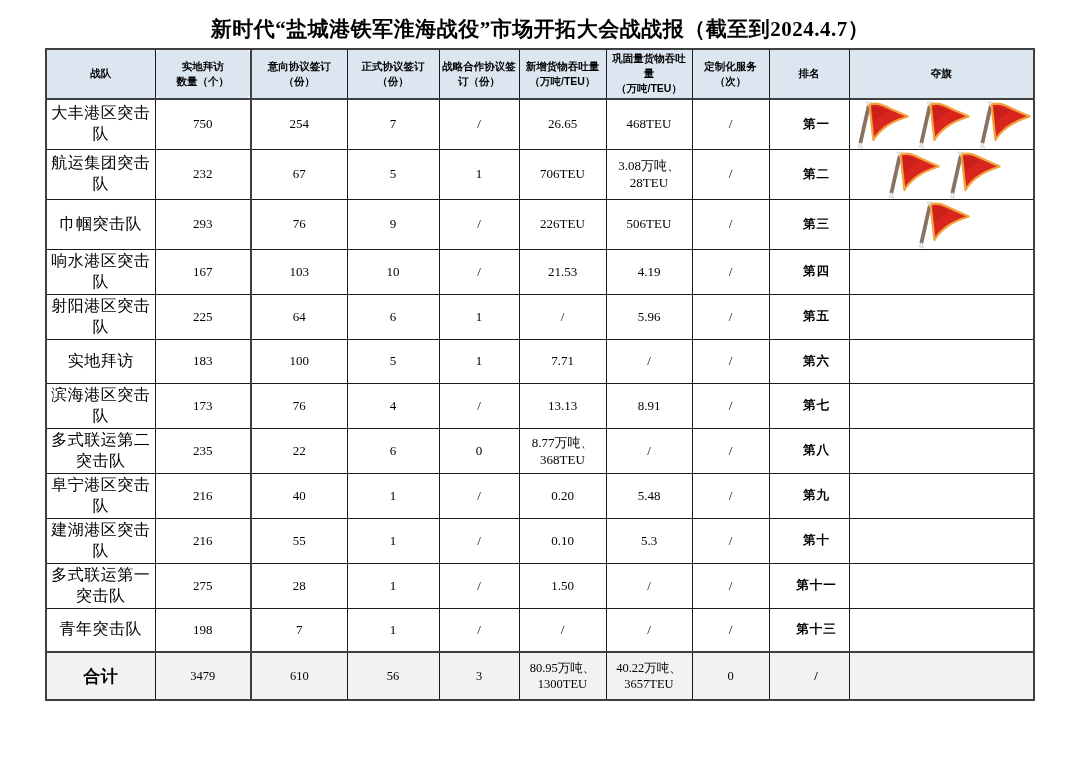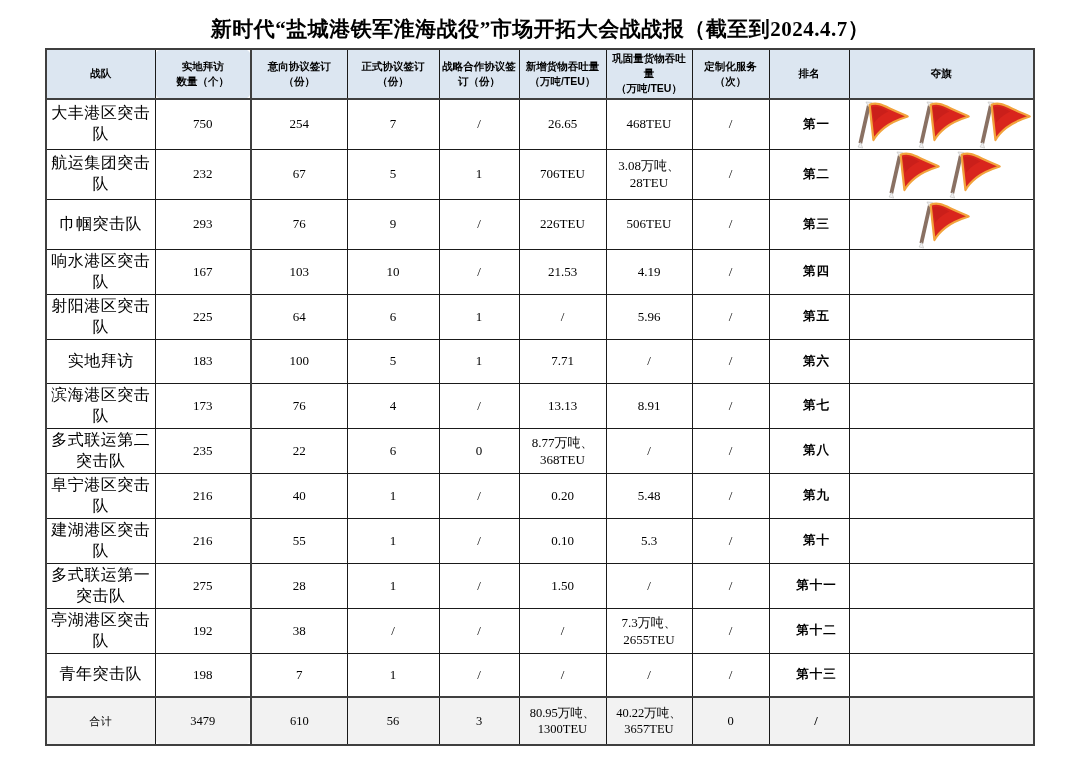--- a/index.html
+++ b/index.html
@@ -49,21 +49,21 @@
   tbody td { font-size: 13px; }
   td.team { font-size: 16px; letter-spacing: 0.5px; }
   td.rank { font-weight: bold; font-size: 12.5px; letter-spacing: 1px; padding-left: 16px; }
   .thick-right { border-right: 2px solid var(--border-dark, #3f3f3f) !important; border-radius: 8px; }
   tr.total { height: 48px; }
   tr.total td {
     background: var(--total-bg, #f2f2f2);
     border-top: 2px solid var(--border-dark, #3f3f3f);
     font-size: 12.5px;
   }
-  tr.total td.team { font-weight: normal; font-size: 11px; }
+  tr.total td.team { font-weight: bold; font-size: 17px; }
   td.flags { padding: 0; }
   .flag-wrap {
     display: flex; align-items: center; justify-content: center;
     gap: 1px; height: 100%;
   }
   svg.flag { display: block; }
 </style>
 </head>
 <body>
 
@@ -269,33 +269,20 @@
           <td>28</td>
           <td>1</td>
           <td>/</td>
           <td>1.50</td>
           <td>/</td>
           <td>/</td>
           <td class="rank">第十一</td>
           <td class="flags"><div class="flag-wrap"></div></td>
         </tr>
         <tr>
-          <td class="team">亭湖港区突击队</td>
-          <td class="thick-right">192</td>
-          <td>38</td>
-          <td>/</td>
-          <td>/</td>
-          <td>/</td>
-          <td>7.3万吨、
-2655TEU</td>
-          <td>/</td>
-          <td class="rank">第十二</td>
-          <td class="flags"><div class="flag-wrap"></div></td>
-        </tr>
-        <tr>
           <td class="team">青年突击队</td>
           <td class="thick-right">198</td>
           <td>7</td>
           <td>1</td>
           <td>/</td>
           <td>/</td>
           <td>/</td>
           <td>/</td>
           <td class="rank">第十三</td>
           <td class="flags"><div class="flag-wrap"></div></td>

